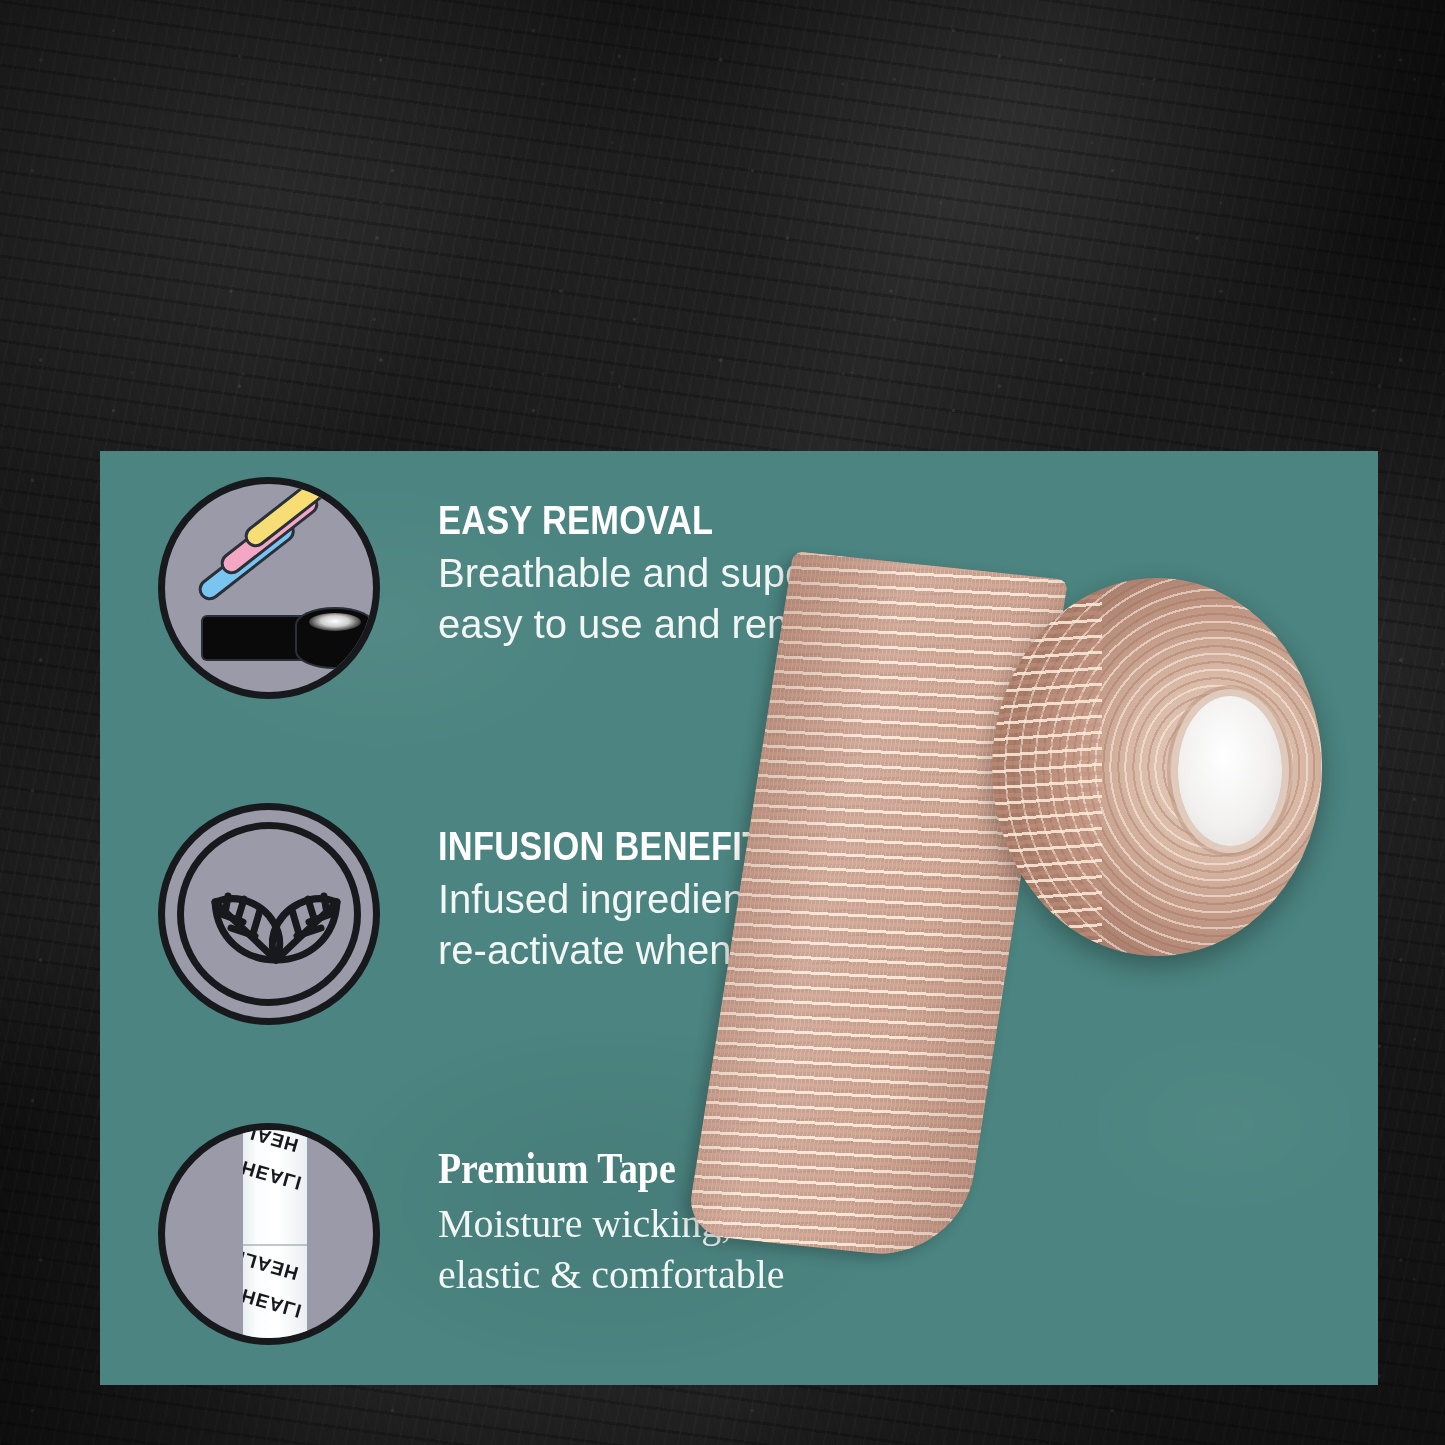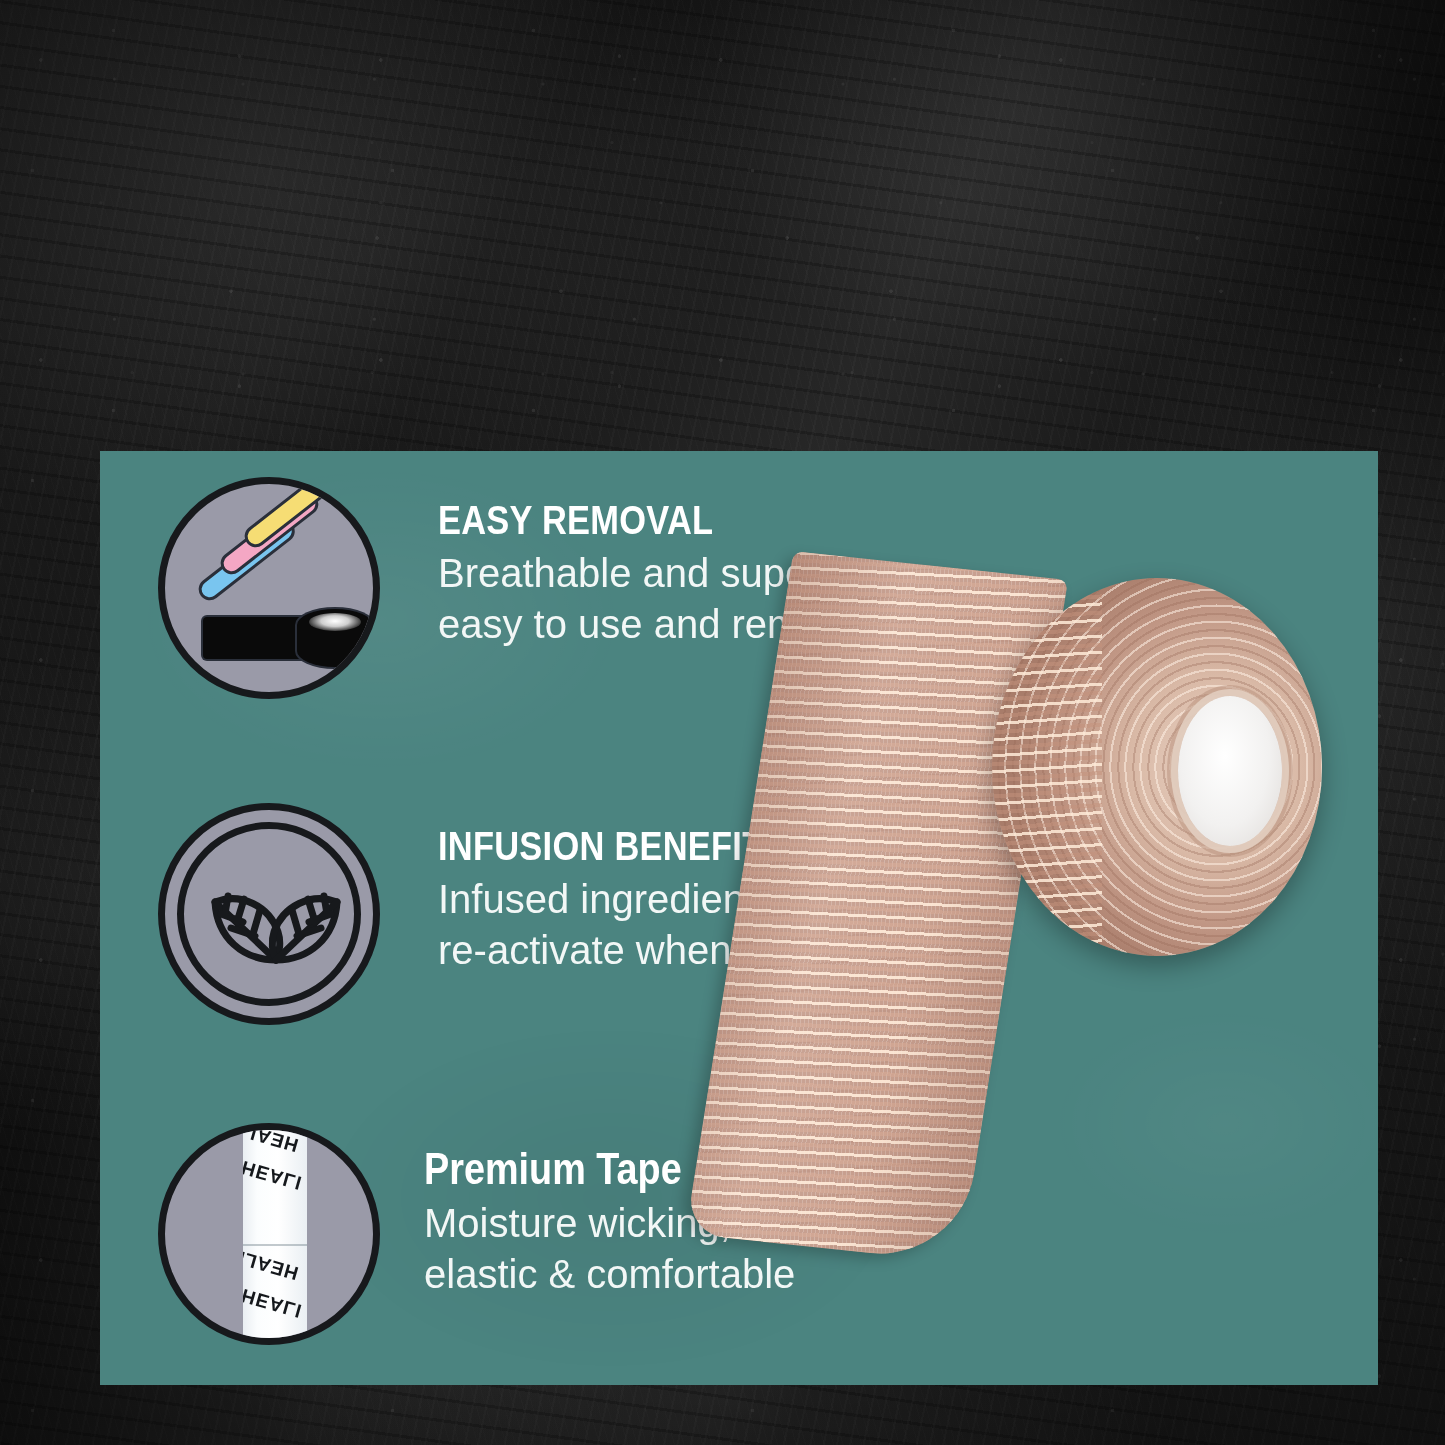--- a/index.html
+++ b/index.html
@@ -344,21 +344,21 @@
       <div class="icon-circle">
         <div class="tape-strip">
           <div class="tape-seam"></div>
           <span class="heali-word" style="left:-6px; top:6px;  transform:rotate(196deg);">HEALI</span>
           <span class="heali-word" style="left:-2px; top:44px; transform:rotate(196deg) scaleX(-1);">HEALI</span>
           <span class="heali-word" style="left:-6px; top:134px; transform:rotate(196deg);">HEALI</span>
           <span class="heali-word" style="left:-2px; top:172px; transform:rotate(196deg) scaleX(-1);">HEALI</span>
         </div>
       </div>
 
-      <div class="feat-text" style="margin-left:44px;">
+      <div class="feat-text" style="margin-left:58px;font-family:Liberation Serif, serif;">
         <div class="feat-title mixed">Premium Tape</div>
         <div class="feat-desc">Moisture wicking,
 elastic &amp; comfortable</div>
       </div>
     </div>
 
     <div class="tape-photo" style="left:660px; top:109px;">
 
       <div class="tape-tail">
         <div class="weave"></div>

